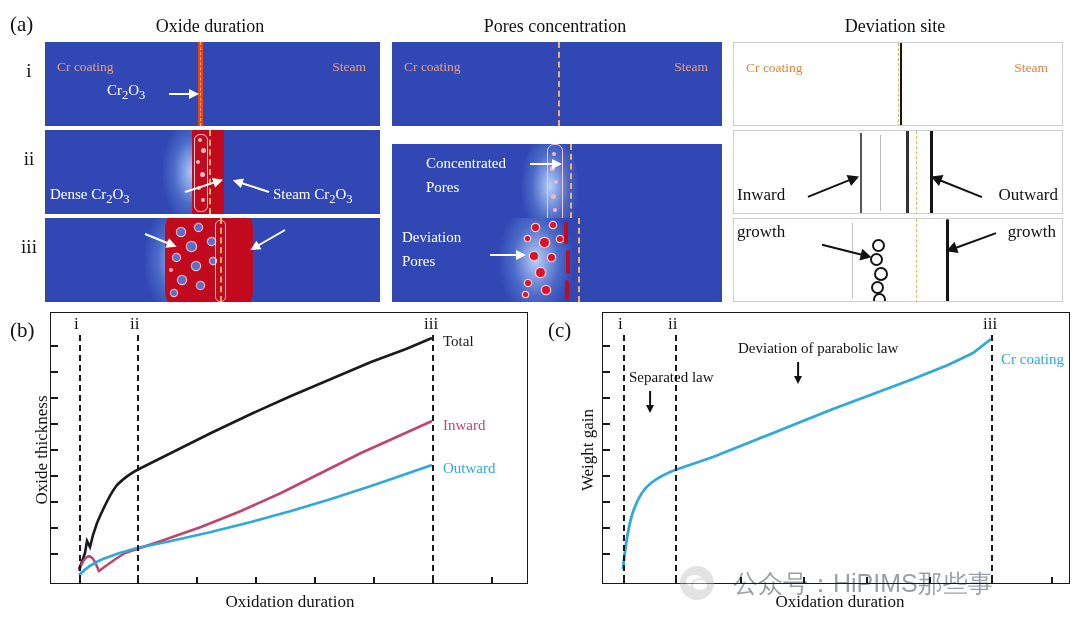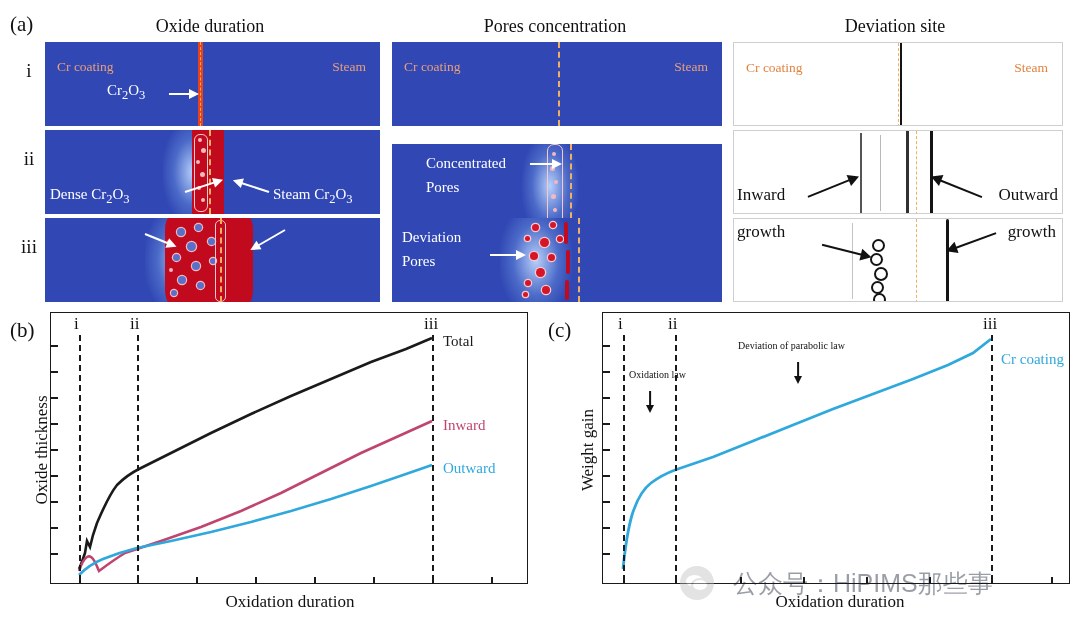--- a/index.html
+++ b/index.html
@@ -71,21 +71,21 @@
   .chart-frame{position:absolute;border:1.6px solid #1a1a1a;background:#fff;box-sizing:border-box;}
   .axis-title{position:absolute;font-size:17px;font-family:"Liberation Serif",serif;
               color:#111;white-space:nowrap;text-align:center;}
   .axis-title.vert{transform-origin:50% 50%;transform:rotate(-90deg);}
   .tick{position:absolute;background:#1a1a1a;}
   .vdash{position:absolute;width:0;border-left:2px dashed #1a1a1a;}
   .series-label{position:absolute;font-size:15px;font-family:"Liberation Serif",serif;
                 white-space:nowrap;}
   .marker{position:absolute;font-size:17px;font-family:"Liberation Serif",serif;
           color:#111;white-space:nowrap;}
-  .annot{position:absolute;font-size:10px;font-family:"Liberation Serif",serif;
+  .annot{position:absolute;font-size:15px;font-family:"Liberation Serif",serif;
          color:#111;white-space:nowrap;}
 
   
   .wm{position:absolute;display:flex;align-items:center;gap:9px;opacity:.42;
       pointer-events:none;}
   .wm-txt{font-size:25px;color:#0f172a;font-family:Liberation Sans, sans-serif;white-space:nowrap;margin-left:10px;}
   .wm-badge{width:34px;height:34px;border-radius:50%;background:#bdbdbd;
             position:relative;flex:0 0 auto;}
   .wm-badge:before{content:"";position:absolute;left:6px;top:9px;width:17px;height:12px;
                    border-radius:50%;background:#ffffff;}
@@ -343,21 +343,21 @@
   <div class="tick" style="left:200px;bottom:0;width:1.6px;height:6px;"></div>
   <div class="tick" style="left:263px;bottom:0;width:1.6px;height:6px;"></div>
   <div class="tick" style="left:326px;bottom:0;width:1.6px;height:6px;"></div>
   <div class="tick" style="left:388px;bottom:0;width:1.6px;height:8px;"></div>
   <div class="tick" style="left:448px;bottom:0;width:1.6px;height:6px;"></div>
 
   <div class="marker" style="left:15px;top:1px;">i</div>
   <div class="marker" style="left:65px;top:1px;">ii</div>
   <div class="marker" style="left:380px;top:1px;">iii</div>
 
-  <div class="annot" style="left:26px;top:56px;">Oxidation law</div>
+  <div class="annot" style="left:26px;top:56px;">Separated law</div>
   <div class="arrow-down" style="left:42px;top:78px;width:10px;height:22px;">
     <div class="s" style="height:16px;"></div>
       <div class="h"></div>
   </div>
 
   <div class="annot" style="left:135px;top:27px;">Deviation of parabolic law</div>
   <div class="arrow-down" style="left:190px;top:49px;width:10px;height:22px;">
     <div class="s" style="height:16px;"></div>
       <div class="h"></div>
   </div>

